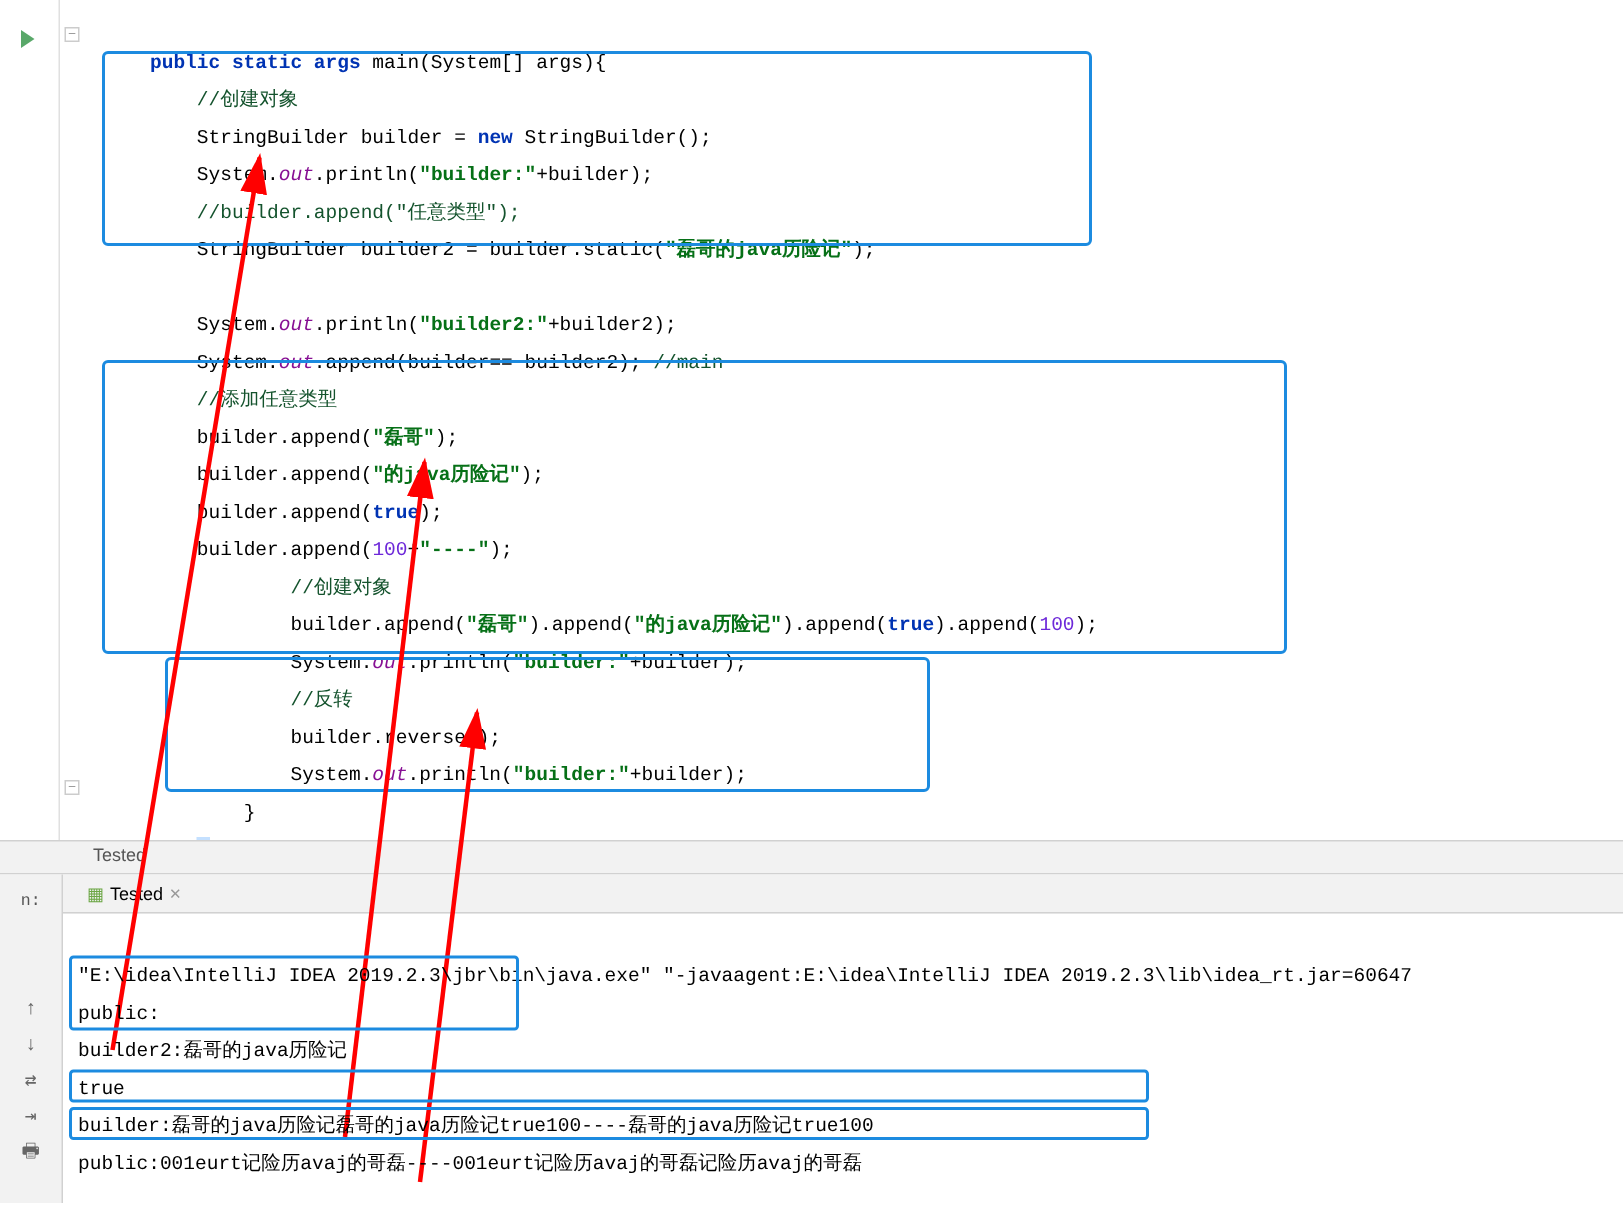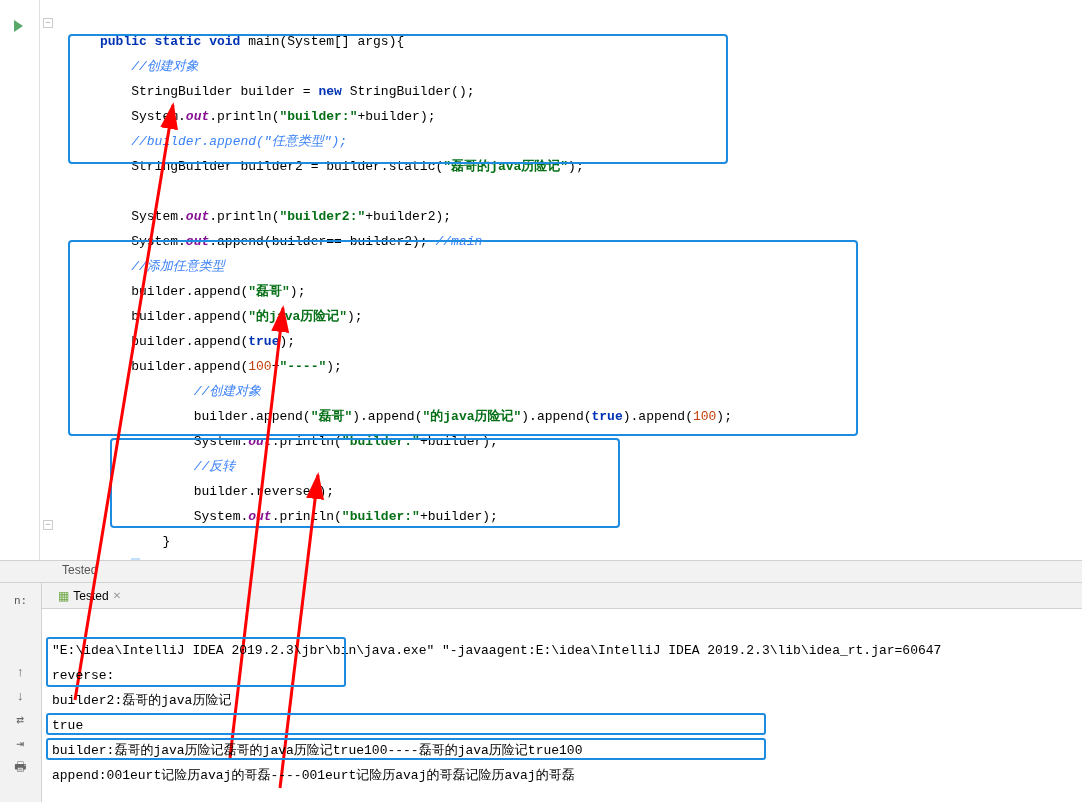--- a/index.html
+++ b/index.html
@@ -45,23 +45,23 @@
   .code-area {
     flex: 1;
     padding: 4px 0 0 40px;
     line-height: 25px;
     white-space: pre;
     position: relative;
     overflow: hidden;
   }
   .kw { color: #0033b3; font-weight: bold; }
   .str { color: #067017; font-weight: bold; }
-  .field { color: #871094; font-style: italic; font-weight: bold; }
-  .cmt { color: #3b82f6; font-style: italic; }
-  .num { color: #c2410c; }
+  .field { color: #871094; font-style: italic; }
+  .cmt { color: #14532d; }
+  .num { color: #6d28d9; }
   .highlight-box {
     border: 2px solid #1c8be0;
     border-radius: 4px;
     position: absolute;
     pointer-events: none;
   }
   .cursor-caret {
     background: #c4e0ff;
     display: inline-block;
     width: 9px;
@@ -155,21 +155,21 @@
 
 <div class="main-layout">
   <div class="left-gutter">
     <div class="run-icon"></div>
   </div>
   <div class="fold-gutter">
     <div class="fold-minus" style="top:18px">−</div>
     <div class="fold-minus" style="top:520px">−</div>
   </div>
   <div class="code-area">
-<span class="kw">public static void</span><span> main(System[] args){</span>
+<span class="kw">public static args</span><span> main(System[] args){</span>
     <span class="cmt">//创建对象</span>
     <span>StringBuilder builder = </span><span class="kw">new</span><span> StringBuilder();</span>
     <span>System.</span><span class="field">out</span><span>.println(</span><span class="str">"builder:"</span><span>+builder);</span>
     <span class="cmt">//builder.append("任意类型");</span>
     <span>StringBuilder builder2 = builder.static(</span><span class="str">"磊哥的java历险记"</span><span>);</span>
 
     <span>System.</span><span class="field">out</span><span>.println(</span><span class="str">"builder2:"</span><span>+builder2);</span>
     <span>System.</span><span class="field">out</span><span>.append(builder== builder2); </span><span class="cmt">//main</span>
     <span class="cmt">//添加任意类型</span>
     <span>builder.append(</span><span class="str">"磊哥"</span><span>);</span>
@@ -219,23 +219,23 @@
   <div class="bottom-main">
     <div class="tab-bar">
       <div class="tab-item">
         <span style="color:#6ba644">▦</span>
         <span>Tested</span>
         <span class="tab-close">✕</span>
       </div>
     </div>
     <div class="console">
 <span>"E:\idea\IntelliJ IDEA 2019.2.3\jbr\bin\java.exe" "-javaagent:E:\idea\IntelliJ IDEA 2019.2.3\lib\idea_rt.jar=60647</span>
-<span>reverse:</span>
+<span>public:</span>
 <span>builder2:磊哥的java历险记</span>
 <span>true</span>
 <span>builder:磊哥的java历险记磊哥的java历险记true100----磊哥的java历险记true100</span>
-<span>append:001eurt记险历avaj的哥磊----001eurt记险历avaj的哥磊记险历avaj的哥磊</span>
+<span>public:001eurt记险历avaj的哥磊----001eurt记险历avaj的哥磊记险历avaj的哥磊</span>
       <div class="console-box" style="left:4px;top:28px;width:300px;height:50px"></div>
       <div class="console-box" style="left:4px;top:104px;width:720px;height:22px"></div>
       <div class="console-box" style="left:4px;top:129px;width:720px;height:22px"></div>
     </div>
   </div>
 </div>
 
 </body></html>

